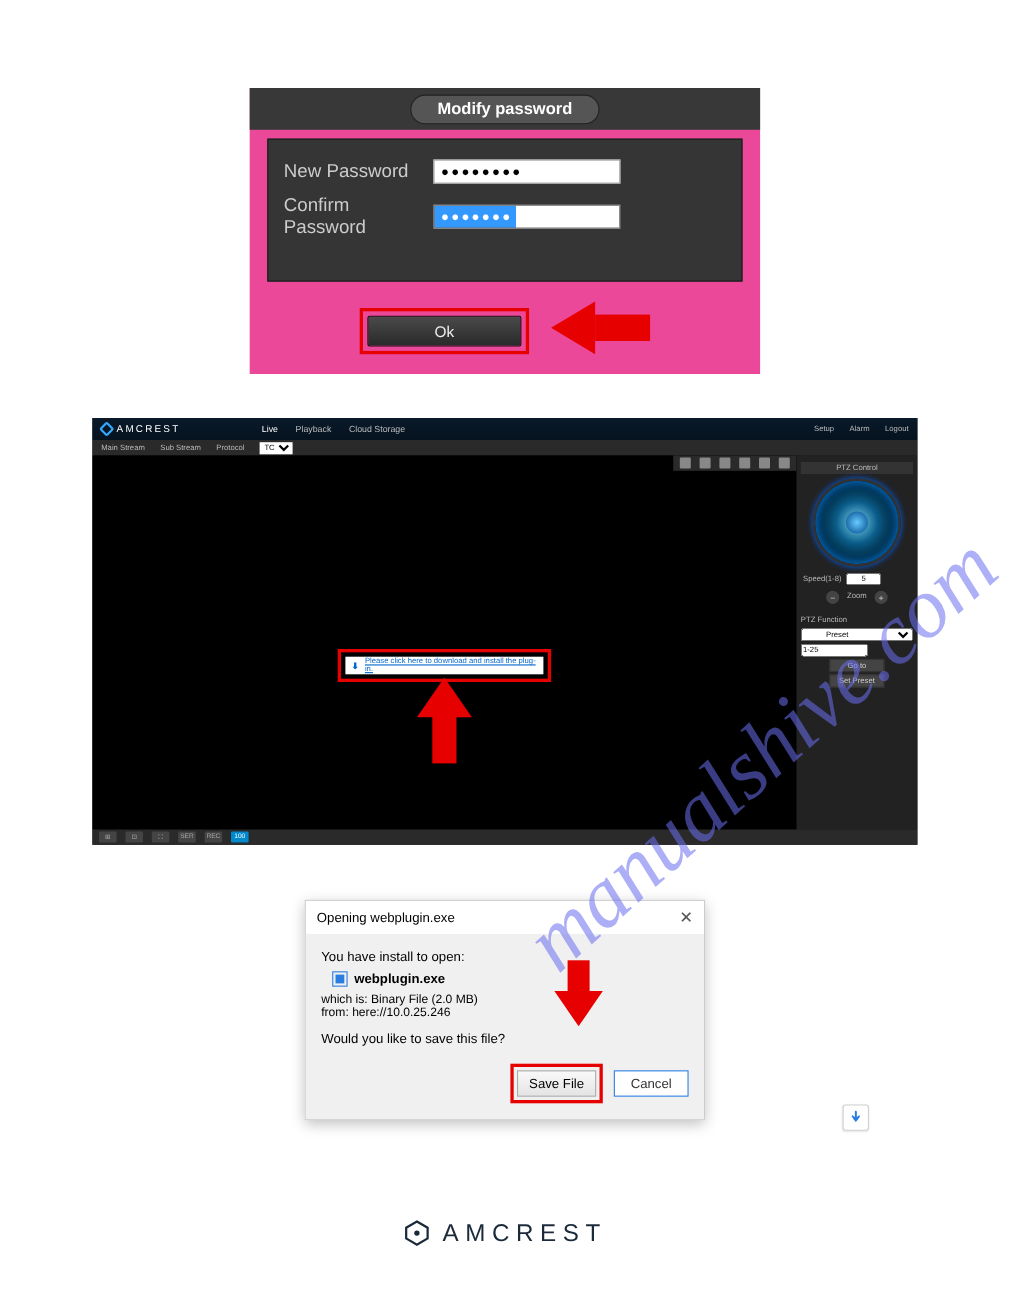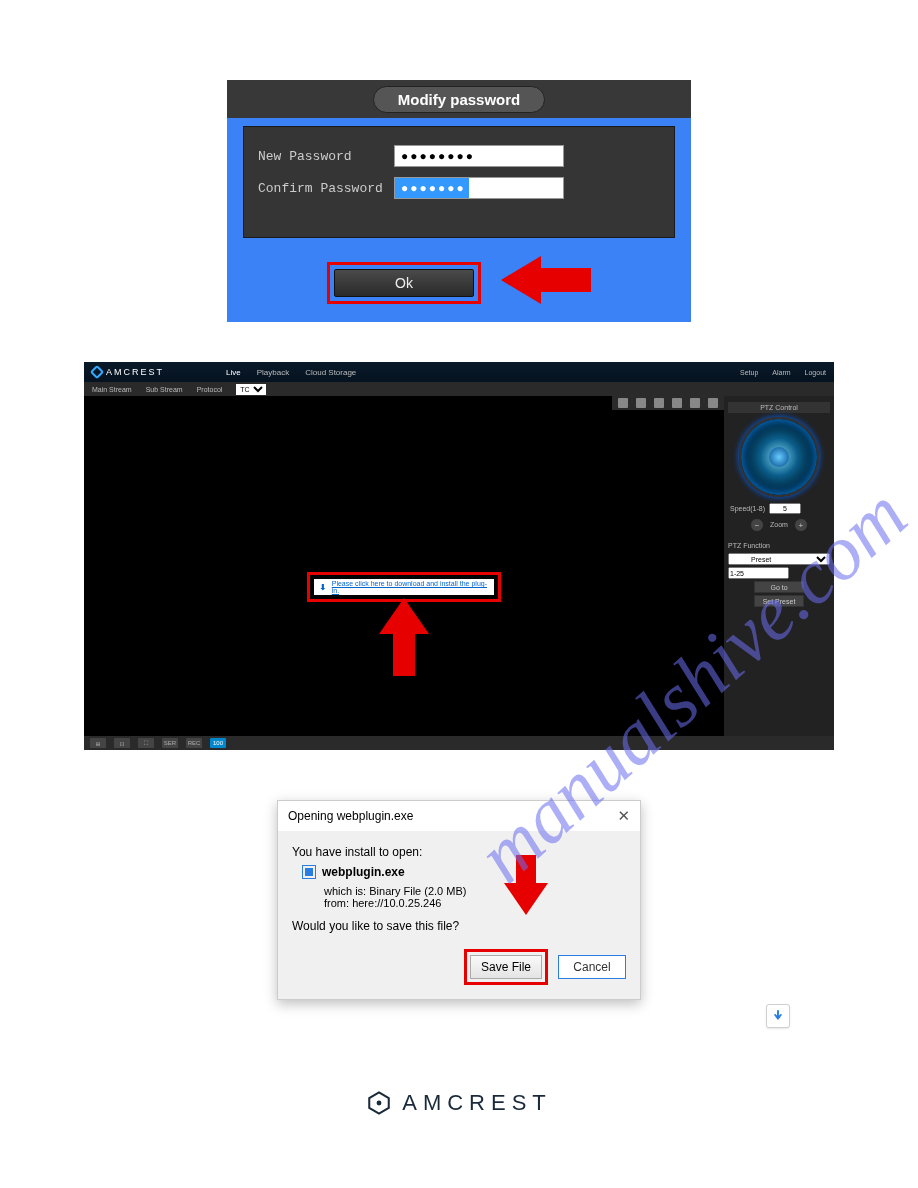--- a/index.html
+++ b/index.html
@@ -9,29 +9,29 @@
   
   .watermark {
     position: absolute; top: 640px; left: 420px;
     font-size: 78px; color: #6b6ef0; opacity: 0.55;
     transform: rotate(-42deg); transform-origin: center;
     font-style: italic; font-family: Georgia, serif; pointer-events: none;
     z-index: 5;
   }
 
   
-  .s1 { width: 464px; margin: 0 auto 40px; background: #3b82f6; position: relative; }
+  .s1 { width: 464px; margin: 0 auto 40px; background: #ec4899; position: relative; }
   .s1-title-bar { height: 38px; display: flex; align-items: center; justify-content: center; background: #383838; }
   .s1-title-pill {
     background: #555; color: #fff; font-size: 15px; font-weight: bold;
     padding: 4px 24px; border-radius: 14px; border: 1px solid #222;
   }
   .s1-form { border: 1px solid #1a1a1a; margin: 8px 16px 6px; padding: 18px 14px 28px; background: #353535; }
   .s1-row { display: flex; align-items: center; margin-bottom: 10px; }
-  .s1-label { color: #ccc; font-size: 13px; width: 136px; font-family: Liberation Mono, monospace; }
+  .s1-label { color: #ccc; font-size: 17px; width: 136px; }
   .s1-input { width: 170px; height: 22px; background: #fff; border: 1px solid #999; font-size: 12px; padding: 0 6px; letter-spacing: 2px; }
   .s1-input.sel::selection { background: #3399ff; }
   .s1-ok-wrap { display: flex; align-items: flex-end; justify-content: center; gap: 20px; padding: 12px 0 18px; position: relative; }
   .s1-ok-box { border: 3px solid #e60000; padding: 4px; }
   .s1-ok-btn {
     width: 140px; height: 28px; background: linear-gradient(#4a4a4a,#2a2a2a);
     border: 1px solid #111; color: #eee; font-size: 14px; cursor: pointer; border-radius: 2px;
   }
   .red-arrow-left {
     width: 90px; height: 48px; position: relative;
@@ -41,21 +41,21 @@
     position:absolute; left:0; top:0;
     border-top:24px solid transparent; border-bottom:24px solid transparent;
     border-right:40px solid #e60000;
   }
 
   
   .s2 { width: 750px; margin: 0 auto 50px; background: #1a1a1a; position: relative; font-size: 8px; color:#bbb; }
   .s2-top { height: 20px; background: linear-gradient(#0a1a2a,#05121f); display:flex; align-items:center; padding:0 8px; gap:30px; }
   .s2-logo { display:flex; align-items:center; gap:4px; color:#fff; font-size:9px; letter-spacing:2px; }
   .s2-logo-icon { width:10px; height:10px; border:2px solid #3af; border-radius:2px; transform:rotate(45deg); }
-  .s2-nav { display:flex; gap:16px; font-size:8px; margin-left:32px; }
+  .s2-nav { display:flex; gap:16px; font-size:8px; margin-left:44px; }
   .s2-nav span { color:#bbb; cursor:pointer; }
   .s2-nav span.active { color:#fff; }
   .s2-right-links { margin-left:auto; display:flex; gap:14px; font-size:7px; }
   .s2-sub { height:14px; background:#2a2a2a; display:flex; align-items:center; gap:14px; padding:0 8px; }
   .s2-sub span { font-size:7px; }
   .s2-sub select { height:11px; width:30px; font-size:7px; background:#fff; border:none; }
   .s2-body { display:flex; height:340px; }
   .s2-video { flex:1; background:#000; position:relative; }
   .s2-icons-r { position:absolute; top:0; right:0; height:14px; background:#2a2a2a; display:flex; align-items:center; gap:8px; padding:0 6px; }
   .s2-icons-r .ic { width:10px; height:10px; background:#888; border-radius:1px; }
@@ -91,21 +91,21 @@
   
   .s3 { width: 364px; margin: 0 auto 40px; background:#fff; border:1px solid #ccc; box-shadow:0 4px 12px rgba(0,0,0,.25); position:relative; font-size:12px; }
   .s3-title { display:flex; align-items:center; justify-content:space-between; padding:6px 10px; font-size:12px;text-align:center; }
   .s3-x { font-size:15px; cursor:pointer; color:#555; }
   .s3-body { background:#f0f0f0; padding:10px 14px; }
   .s3-line { margin:4px 0; }
   .s3-file { display:flex; align-items:center; gap:6px; margin:6px 0 6px 10px; }
   .s3-fic { width:14px; height:14px; border:1px solid #2a7de1; display:inline-block; position:relative; }
   .s3-fic::after { content:""; position:absolute; inset:2px; background:#2a7de1; }
   .s3-fn { font-weight:bold; }
-  .s3-sub { margin-left:32px; font-size:11px; }
+  .s3-sub { font-size:11px; }
   .s3-btns { display:flex; justify-content:flex-end; gap:10px; padding:12px 0 4px; align-items:center; position:relative; }
   .s3-save-box { border:3px solid #e60000; padding:3px; }
   .s3-save { height:24px; width:72px; background:linear-gradient(#f9f9f9,#e4e4e4); border:1px solid #aaa; font-size:12px; cursor:pointer; }
   .s3-cancel { height:24px; width:68px; background:#fff; border:1.5px solid #2a7de1; color:#333; font-size:12px; cursor:pointer; }
   .red-arrow-dn { width:44px; height:60px; position:absolute; right:92px; top:54px; }
   .red-arrow-dn .shaft { position:absolute; top:0; left:12px; width:20px; height:30px; background:#e60000; }
   .red-arrow-dn .head { position:absolute; top:28px; left:0;
     border-left:22px solid transparent; border-right:22px solid transparent; border-top:32px solid #e60000; }
 
   

